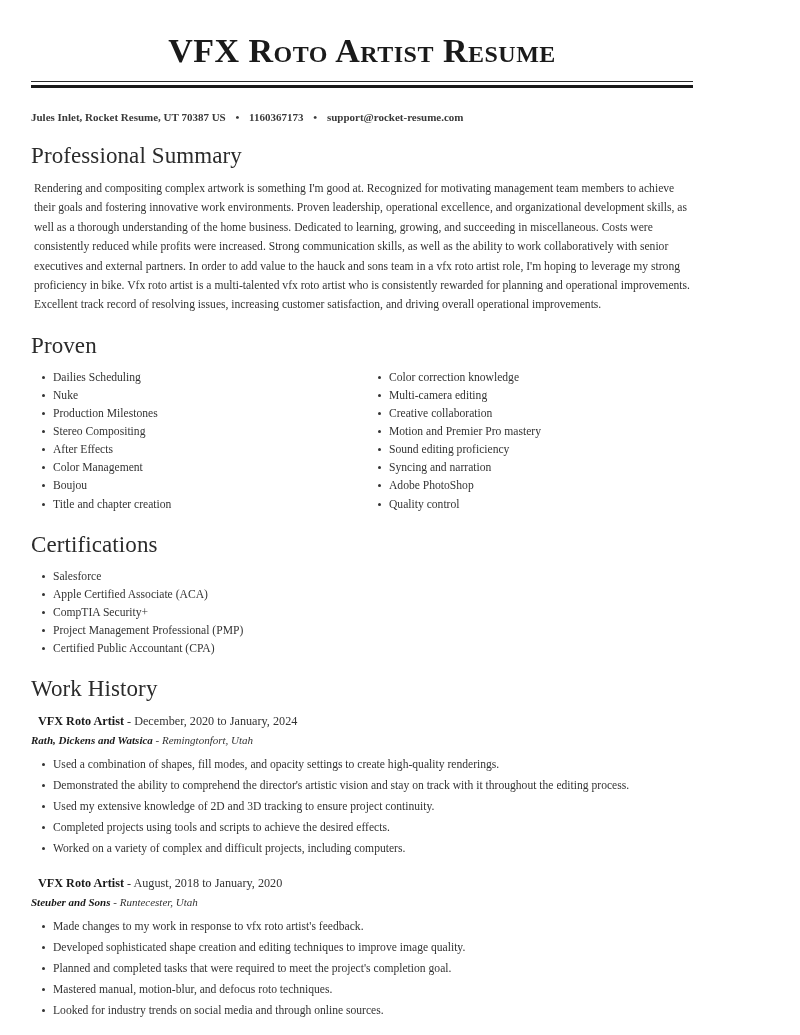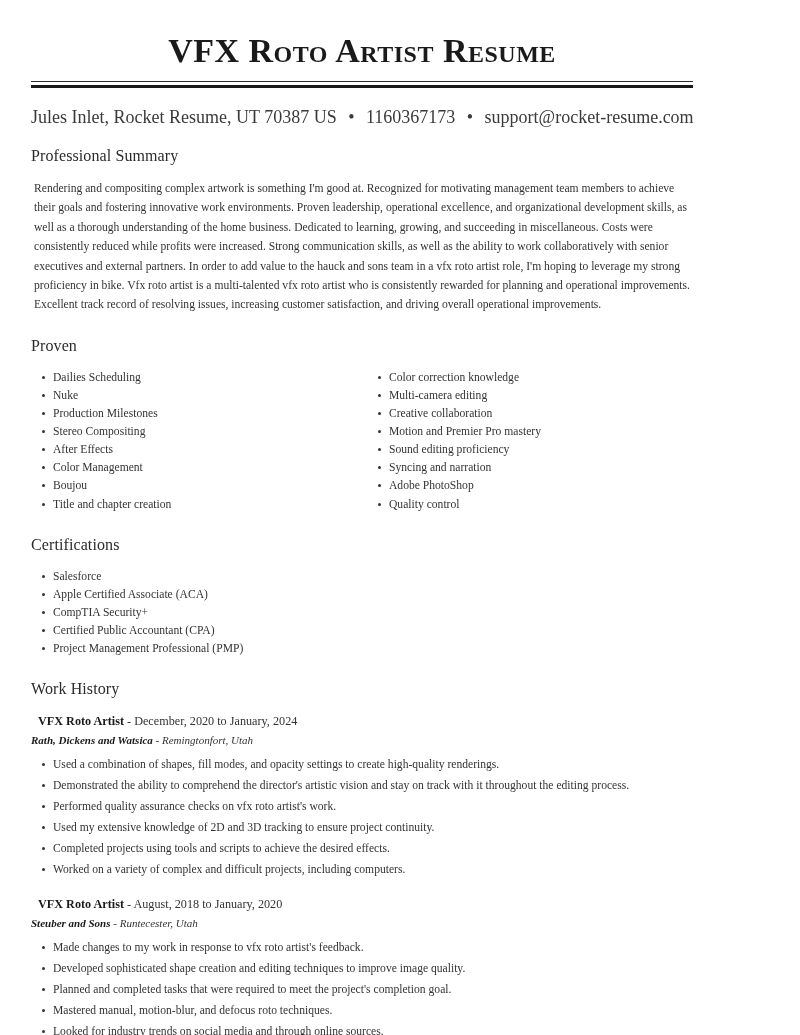--- a/index.html
+++ b/index.html
@@ -47,40 +47,40 @@
   }
   .rule-gap {
     height: 3px;
   }
   .rule-thick {
     height: 3px;
     background: #1a1a1a;
     width: 100%;
   }
   .contact-line {
-    text-align: center;
-    font-size: 18px;
+    font-size: 11px;
     color: #3a3a3a;
     margin-top: 21px;
     line-height: 16px;
     white-space: nowrap;
+    font-weight: bold;
   }
   .contact-sep {
     display: inline-block;
     padding: 0 7px;
     color: #3a3a3a;
   }
 
   
   .section {
     margin-top: 17px;
   }
   .section-heading {
     font-family: "Liberation Serif", "DejaVu Serif", serif;
-    font-size: 16px;
+    font-size: 23px;
     font-weight: 400;
     color: #2b2b2b;
     margin: 0 0 9px 0;
     line-height: 28px;
     letter-spacing: 0.1px;
   }
   .summary-text {
     font-size: 11.6px;
     line-height: 19.4px;
     color: #333333;
@@ -227,35 +227,34 @@
       </div>
     </div>
   </div>
 
   <div class="section">
     <h2 class="section-heading">Certifications</h2>
     <ul class="bullets">
         <li>Salesforce</li>
         <li>Apple Certified Associate (ACA)</li>
         <li>CompTIA Security+</li>
+        <li>Project Management Professional (PMP)</li>
         <li>Certified Public Accountant (CPA)</li>
-        <li>Project Management Professional (PMP)</li>
       </ul>
   </div>
 
   <div class="section work-section">
     <h2 class="section-heading">Work History</h2>
     <div>
         <div class="job">
           <div class="job-title-line"><span class="job-title">VFX Roto Artist</span><span class="dash"> - </span><span class="job-dates">December, 2020 to January, 2024</span></div>
           <div class="job-company-line"><span class="job-company">Rath, Dickens and Watsica</span><span class="dash"> - </span><span class="job-location">Remingtonfort, Utah</span></div>
           <ul class="bullets job-bullets">
             <li>Used a combination of shapes, fill modes, and opacity settings to create high-quality renderings.</li>
             <li>Demonstrated the ability to comprehend the director's artistic vision and stay on track with it throughout the editing process.</li>
-            <li>Performed quality assurance checks on vfx roto artist's work.</li>
             <li>Used my extensive knowledge of 2D and 3D tracking to ensure project continuity.</li>
             <li>Completed projects using tools and scripts to achieve the desired effects.</li>
             <li>Worked on a variety of complex and difficult projects, including computers.</li>
           </ul>
         </div>
         <div class="job">
           <div class="job-title-line"><span class="job-title">VFX Roto Artist</span><span class="dash"> - </span><span class="job-dates">August, 2018 to January, 2020</span></div>
           <div class="job-company-line"><span class="job-company">Steuber and Sons</span><span class="dash"> - </span><span class="job-location">Runtecester, Utah</span></div>
           <ul class="bullets job-bullets">
             <li>Made changes to my work in response to vfx roto artist's feedback.</li>

